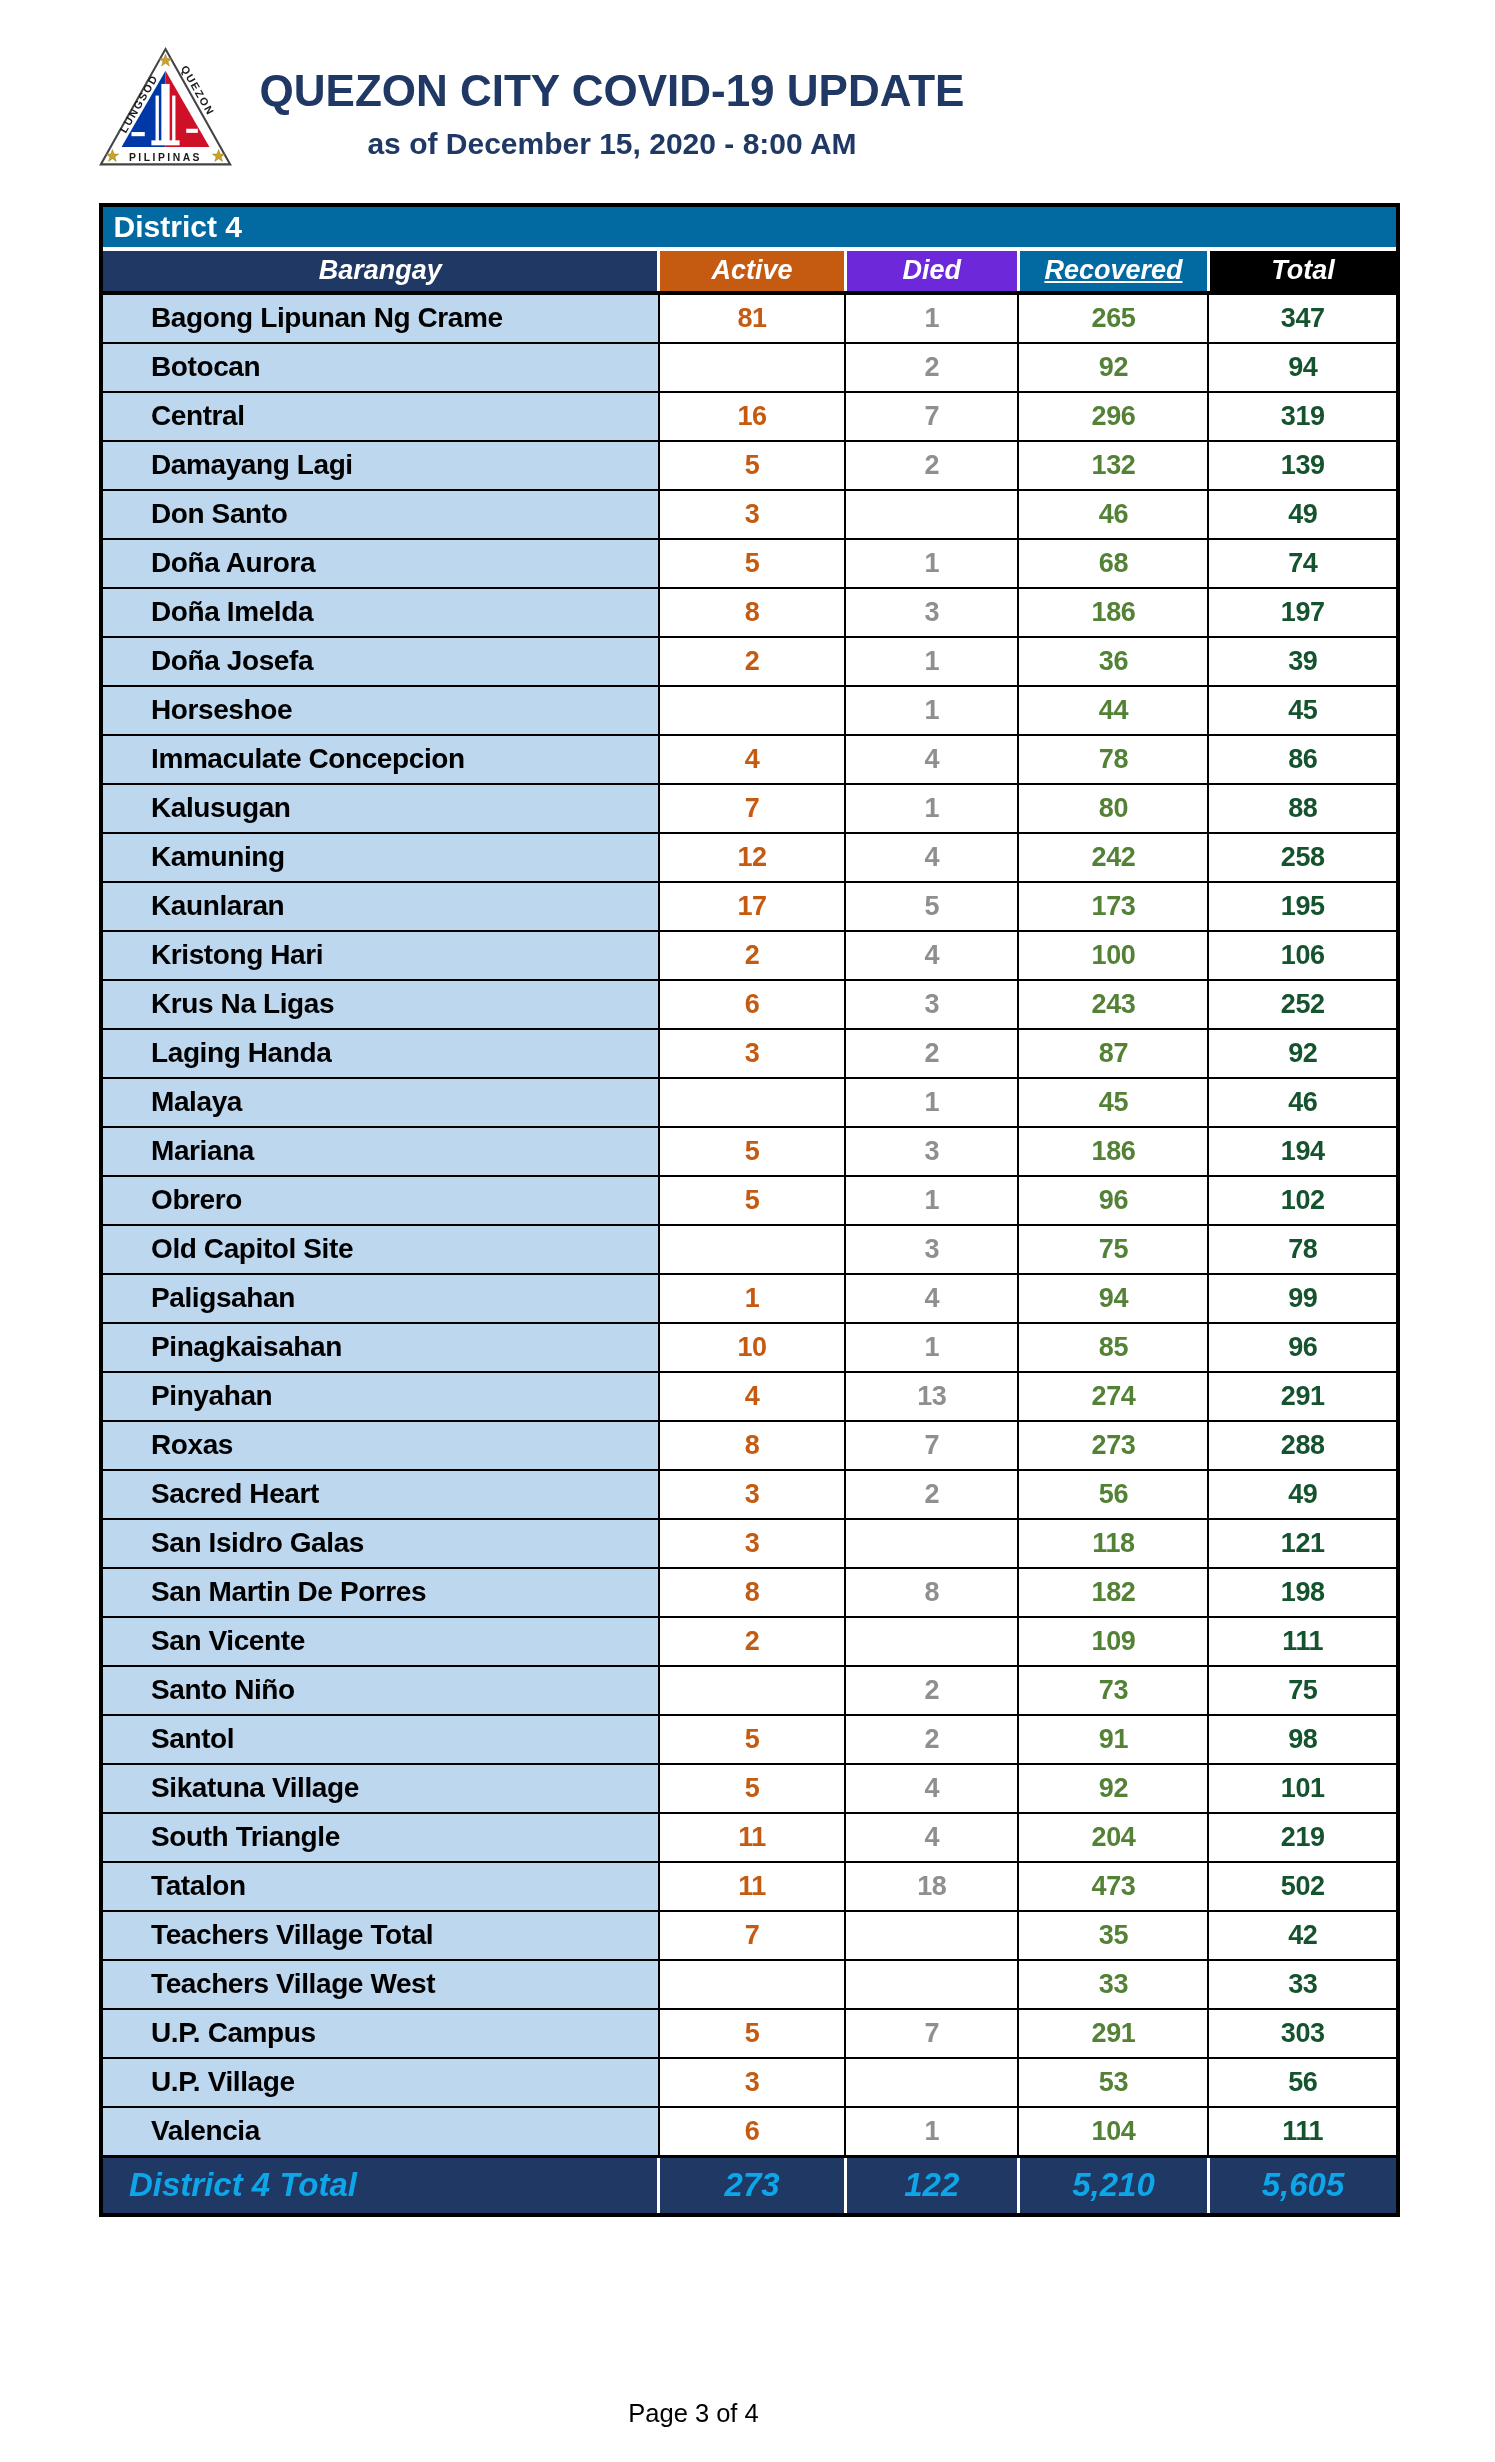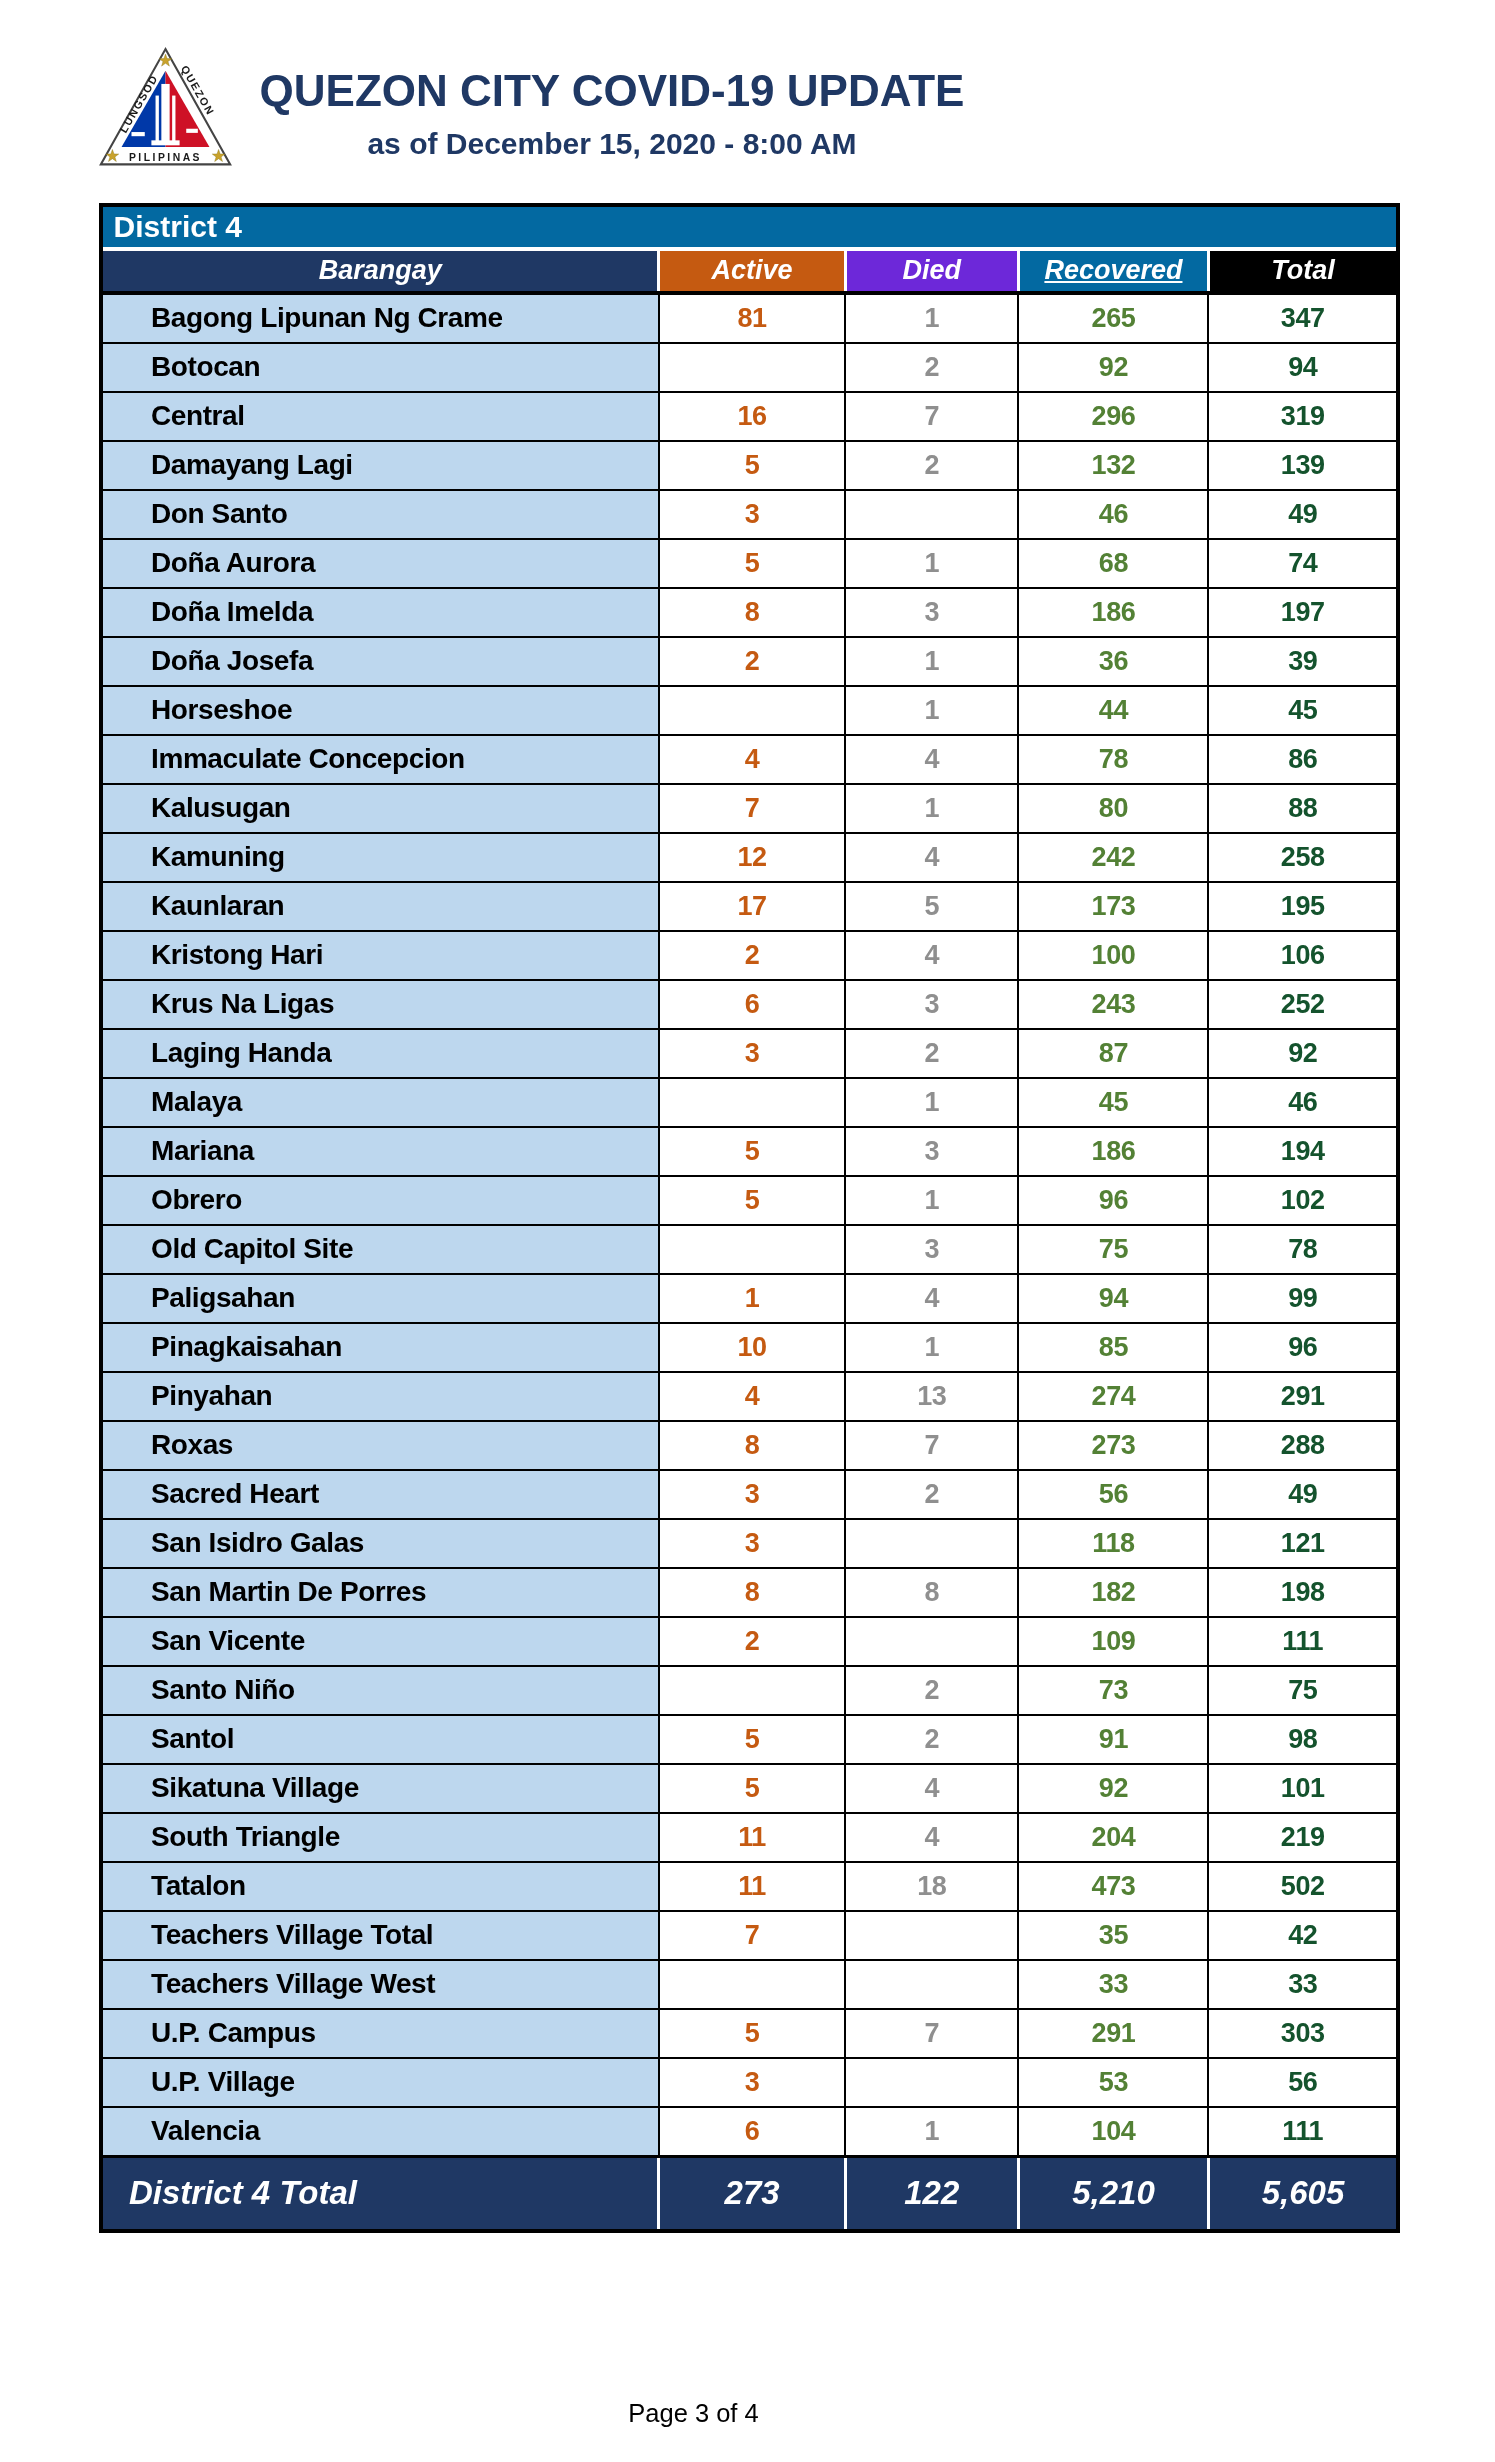--- a/index.html
+++ b/index.html
@@ -67,23 +67,23 @@
     background: #BDD7EE; color: #000;
     text-align: left; padding-left: 48px; font-size: 28px;
   }
   tbody td + td { border-left: 2.6px solid #000; }
   tbody td.v-active    { color: #C55A11; }
   tbody td.v-died      { color: #8F8F8F; }
   tbody td.v-recovered { color: #538135; }
   tbody td.v-total     { color: #14532d; }
 
   tfoot td {
-    background: #1F3864; color: #ffffff;
+    background: #1F3864; color: #0ea5e9;
     font-weight: bold; font-style: italic;
-    font-size: 33px; height: 55px; padding: 8px;
+    font-size: 33px; height: 55px; padding: 0;
     border-top: 3.5px solid #000;
     text-align: center; vertical-align: middle;
   }
   tfoot td:first-child { text-align: left; padding-left: 26px; }
   tfoot td + td { border-left: 3.5px solid #fff; }
 
   
   .page-footer {
     position: absolute; top: 2399px; left: 0; width: 1387px;
     text-align: center; font-size: 25.5px; color: #000;

